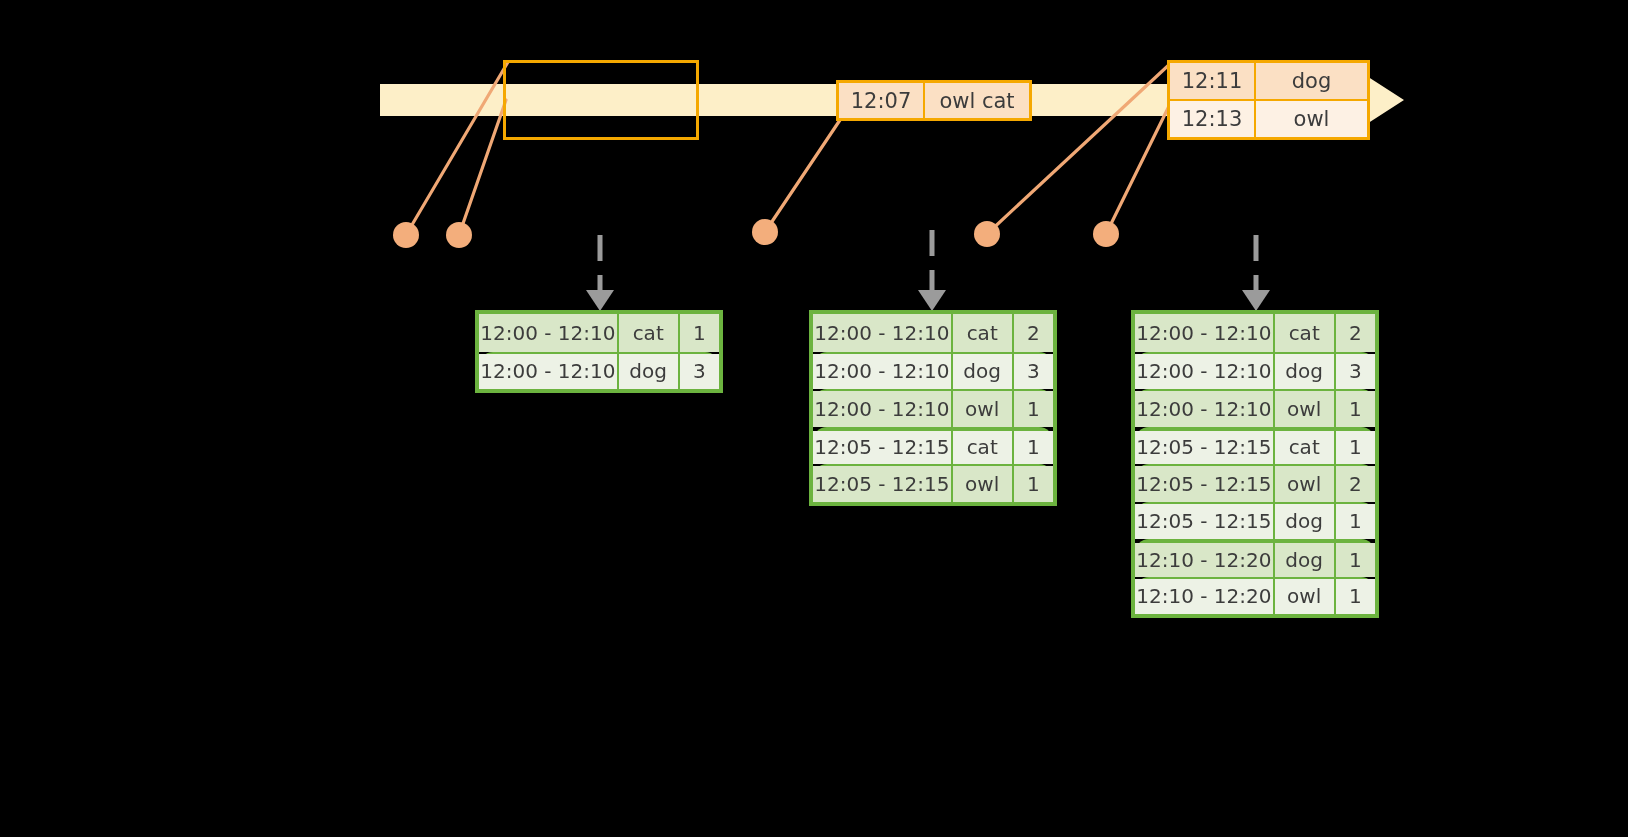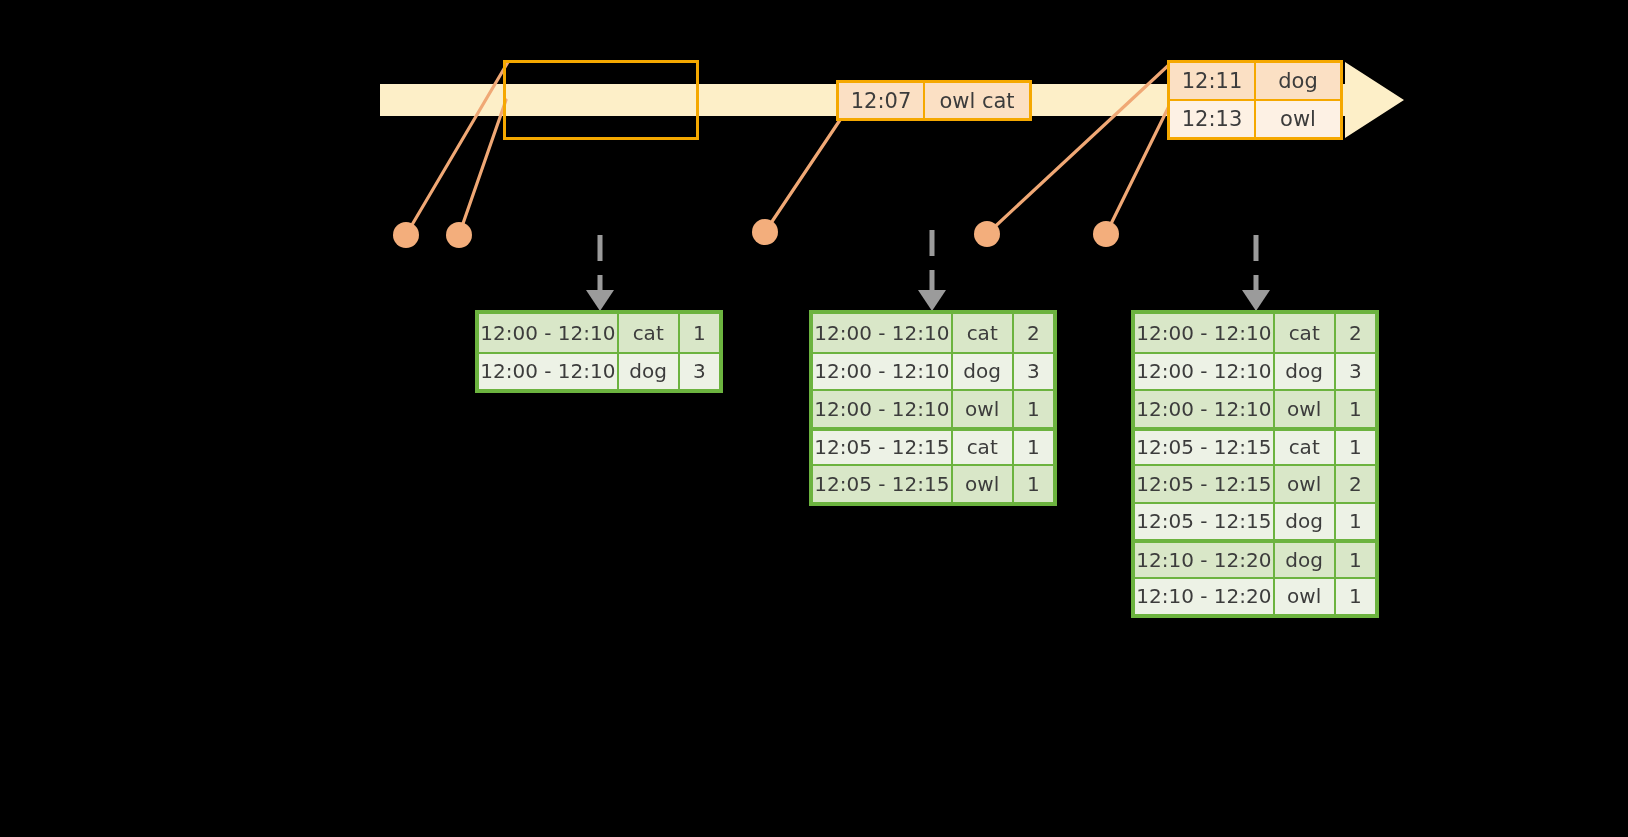--- a/index.html
+++ b/index.html
@@ -72,20 +72,21 @@
     box-sizing: border-box;
     display: flex;
     flex-direction: column;
     z-index: 4;
   }
   .rrow {
     display: flex;
     flex-direction: row;
     height: 37.5px;
     box-sizing: border-box;
+    border-radius: 14px;
   }
   .rrow + .rrow { border-top: 2px solid #6CB33F; }
   .rrow.sep { border-top: 4px solid #6CB33F; }
   .rcell {
     display: flex;
     align-items: center;
     justify-content: center;
     color: #3c3c3c;
     font-size: 20px;
     box-sizing: border-box;
@@ -135,21 +136,21 @@
 
   <div id="event-groups">
       <div class="evt-group" style="left: 503px; top: 60px; width: 196px; height: 80px;">
       </div>
       <div class="evt-group" style="left: 836px; top: 80px; width: 196px; height: 41px;">
         <div class="evt-row shade-a">
           <div class="evt-cell evt-time">12:07</div>
           <div class="evt-cell evt-words">owl cat</div>
         </div>
       </div>
-      <div class="evt-group" style="left: 1167px; top: 60px; width: 176px; height: 80px;">
+      <div class="evt-group" style="left: 1167px; top: 60px; width: 203px; height: 80px;">
         <div class="evt-row shade-a">
           <div class="evt-cell evt-time">12:11</div>
           <div class="evt-cell evt-words">dog</div>
         </div>
         <div class="evt-row shade-b">
           <div class="evt-cell evt-time">12:13</div>
           <div class="evt-cell evt-words">owl</div>
         </div>
       </div>
     </div>

